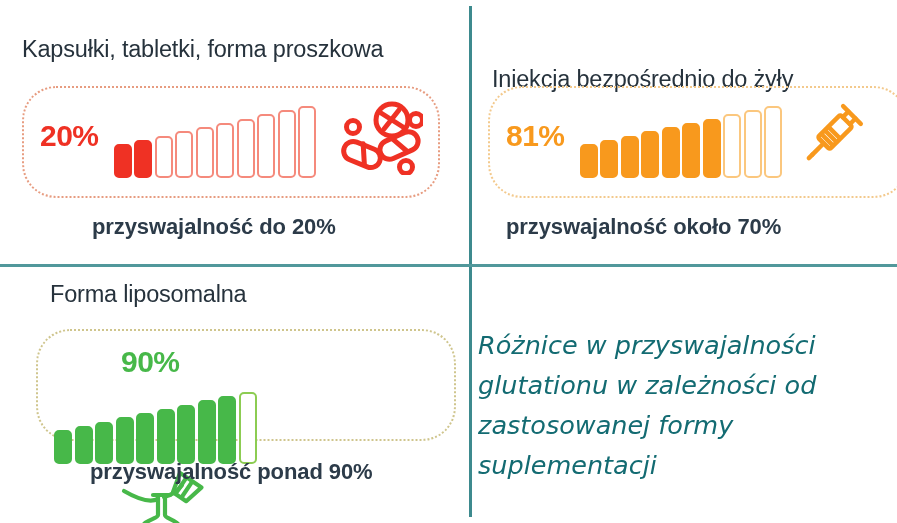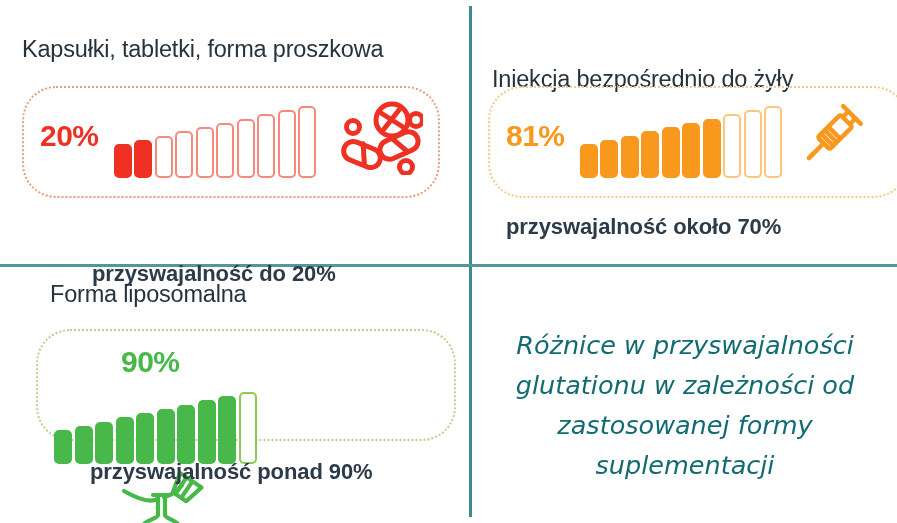--- a/index.html
+++ b/index.html
@@ -113,31 +113,31 @@
 
   
   .caption {
     position: absolute;
     font-size: 22px;
     font-weight: 700;
     color: #2c3b49;
     letter-spacing: -0.1px;
     white-space: nowrap;
   }
-  #panel-capsules  .caption { left: 92px; top: 204px; margin-top: 47px; }
+  #panel-capsules  .caption { left: 92px; top: 204px; }
   #panel-injection .caption { left: 34px; top: 204px; }
   #panel-liposomal .caption { left: 90px; top: 192px; }
 
   
   #panel-summary .summary-text {
     position: absolute;
     left: 6px;
     top: 58px;
     width: 414px;
-    text-align: center;
+    text-align: left;
     font-family: "DejaVu Sans", sans-serif;
     font-style: italic;
     font-size: 25.5px;
     line-height: 40px;
     color: #136b72;
   }
 </style>
 </head>
 <body>
 

